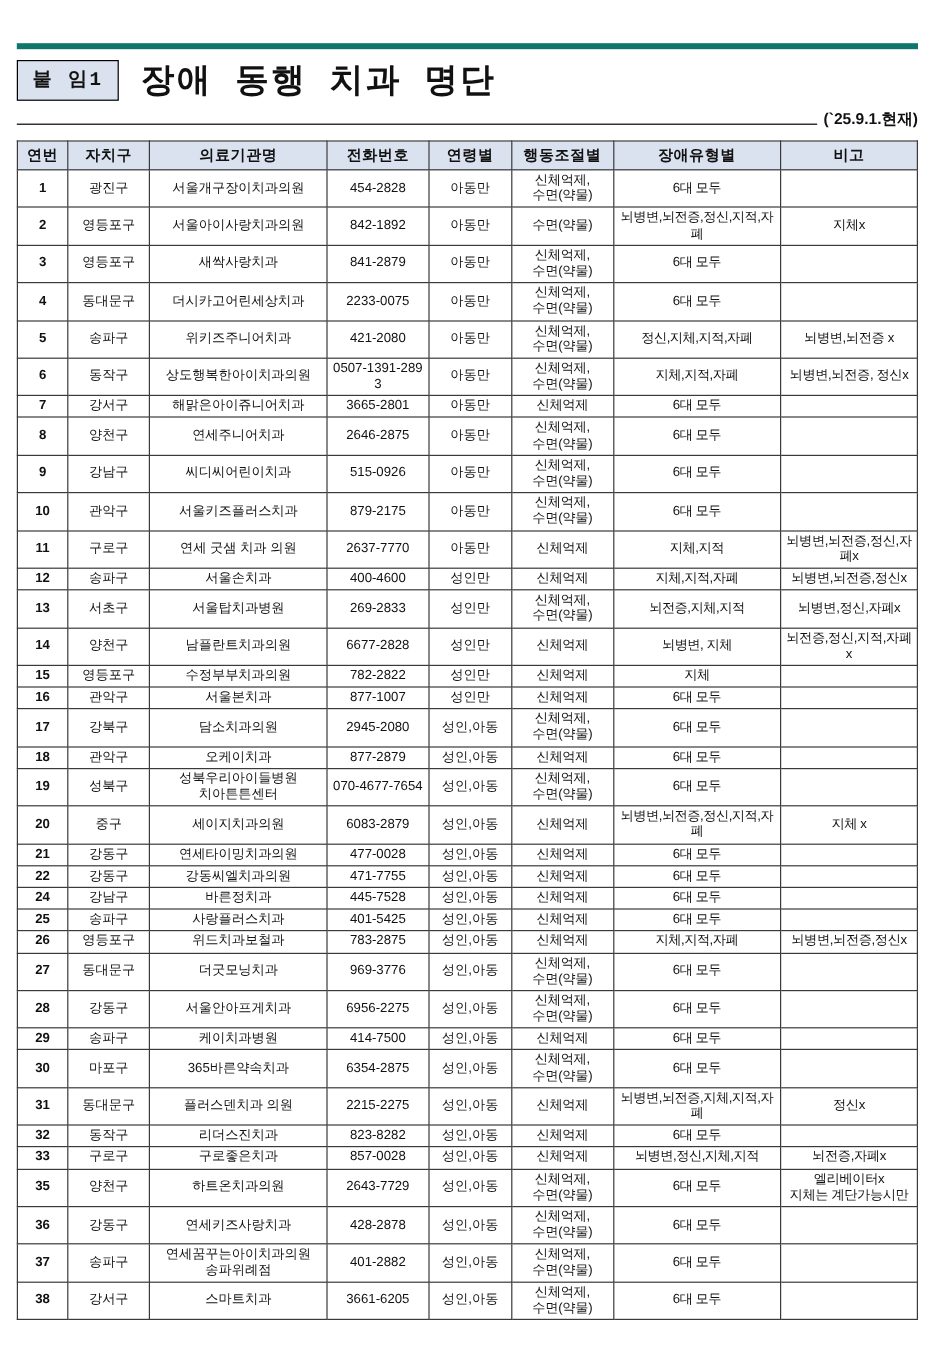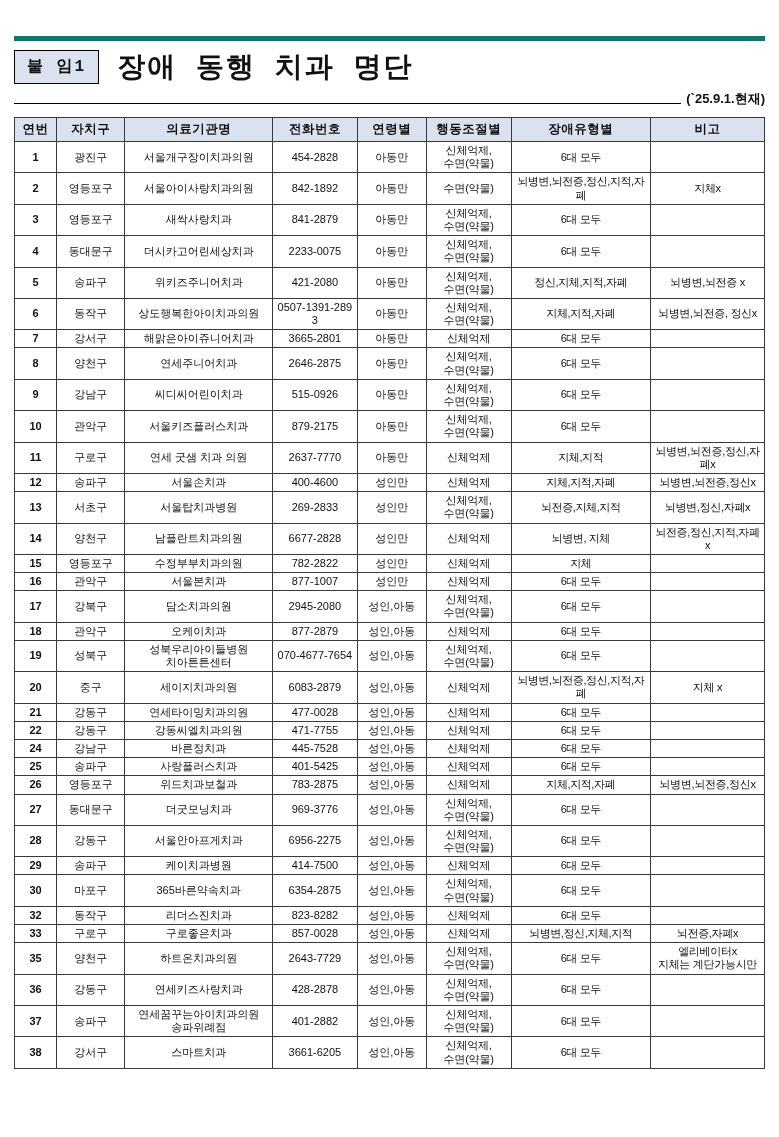--- a/index.html
+++ b/index.html
@@ -458,20 +458,30 @@
       <td class="c-district">마포구</td>
       <td class="c-clinic">365바른약속치과</td>
       <td class="c-phone">6354-2875</td>
       <td class="c-age">성인,아동</td>
       <td class="c-behavior">신체억제,
 수면(약물)</td>
       <td class="c-disability">6대 모두</td>
       <td class="c-note"></td>
     </tr>
 
+    <tr>
+      <td class="c-no">31</td>
+      <td class="c-district">동대문구</td>
+      <td class="c-clinic">플러스덴치과 의원</td>
+      <td class="c-phone">2215-2275</td>
+      <td class="c-age">성인,아동</td>
+      <td class="c-behavior">신체억제</td>
+      <td class="c-disability">뇌병변,뇌전증,지체,지적,자폐</td>
+      <td class="c-note">정신x</td>
+    </tr>
 
     <tr>
       <td class="c-no">32</td>
       <td class="c-district">동작구</td>
       <td class="c-clinic">리더스진치과</td>
       <td class="c-phone">823-8282</td>
       <td class="c-age">성인,아동</td>
       <td class="c-behavior">신체억제</td>
       <td class="c-disability">6대 모두</td>
       <td class="c-note"></td>

